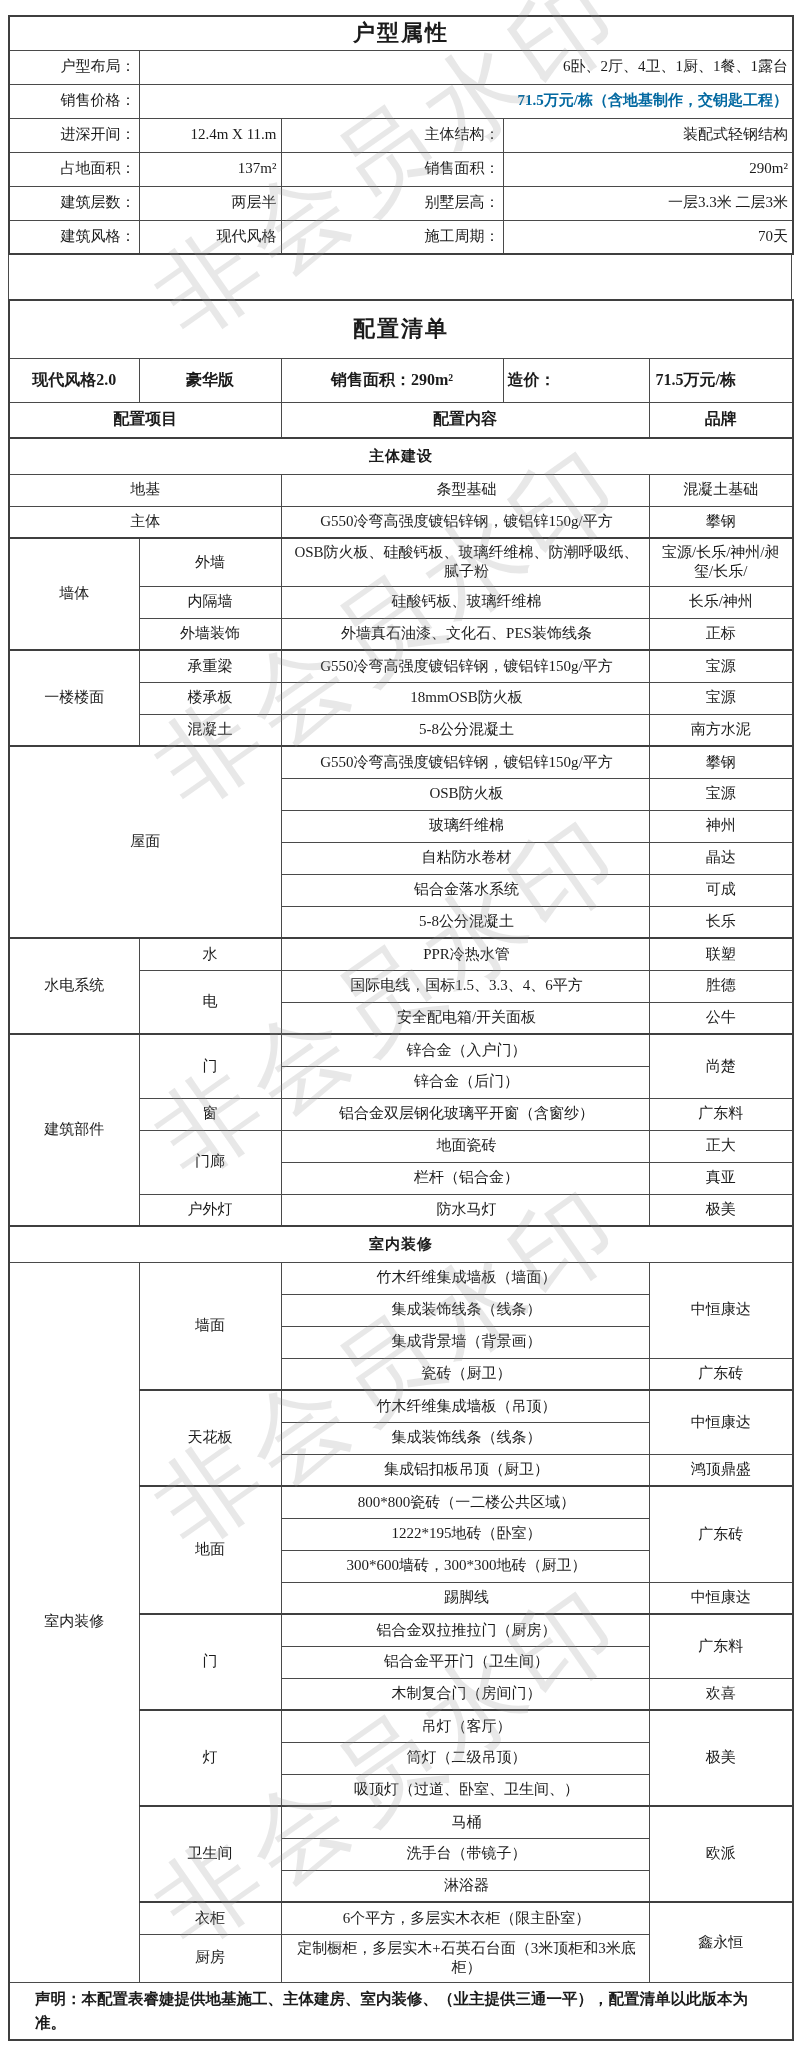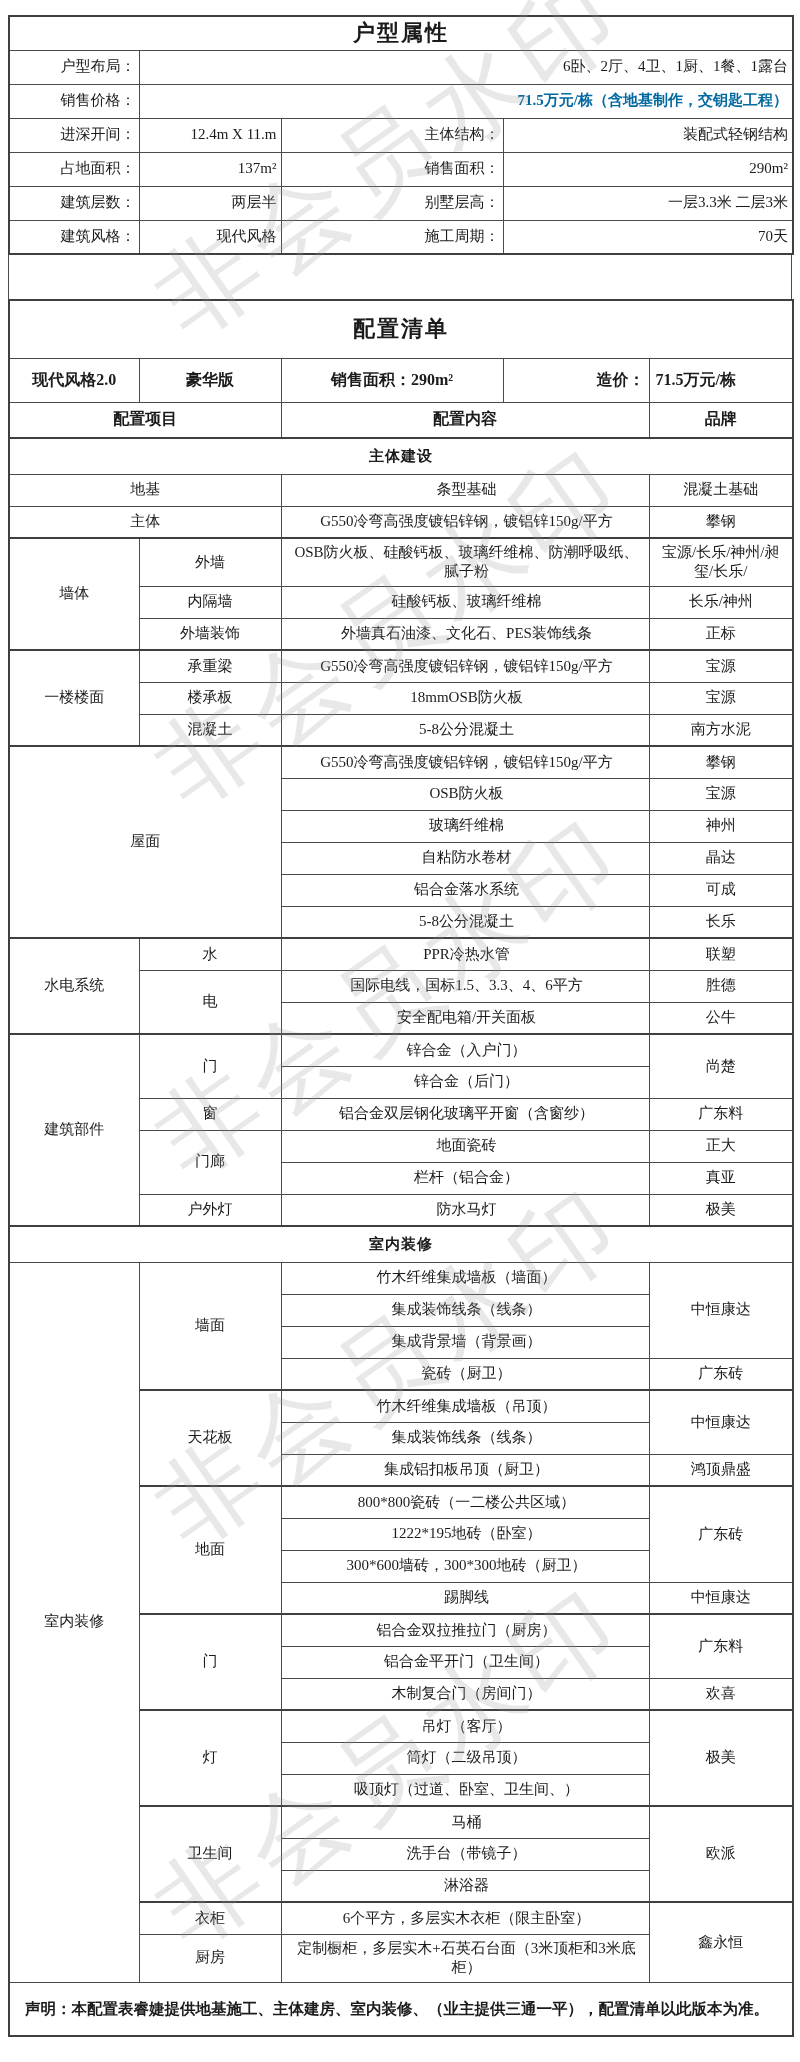--- a/index.html
+++ b/index.html
@@ -26,24 +26,24 @@
   .tb1 .val{text-align:right;padding-left:6px;}
   .price{color:#0369a1;font-weight:bold;margin-left:32px;}
   
   .tr-info td{height:44px;font-weight:bold;font-size:16px;}
   .tr-chead td{height:36px;font-weight:bold;font-size:16px;}
   .tr-sec td{height:36px;font-weight:bold;font-size:15px;border-top:2px solid #3f3f3f;letter-spacing:1px;}
   .r td{height:32px;}
   .r.tall td{height:48px;}
   .r td.content{text-align:center;padding-left:7px;}
   tr.g td{border-top:2px solid #3f3f3f;}
-  .cost-lab{text-align:right;padding-right:4px;}
+  .cost-lab{text-align:left;padding-right:4px;}
   .cost-val{text-align:left;padding-left:6px;margin-top:44px;}
   .tr-foot td{height:54px;text-align:left;font-weight:bold;
-    font-size:15.5px;line-height:1.55;padding:4px 15px;}
+    font-size:15.5px;line-height:1.55;padding:4px 25px;}
   
   .gap{width:784px;height:44px;border-left:1px solid #4a4a4a;border-right:1px solid #4a4a4a;box-sizing:border-box;}
 </style>
 </head>
 <body>
 
 <div class="page">
 
   <div class="wm" style="left:40px;top:90px;">非会员水印</div>
   <div class="wm" style="left:40px;top:560px;">非会员水印</div>

